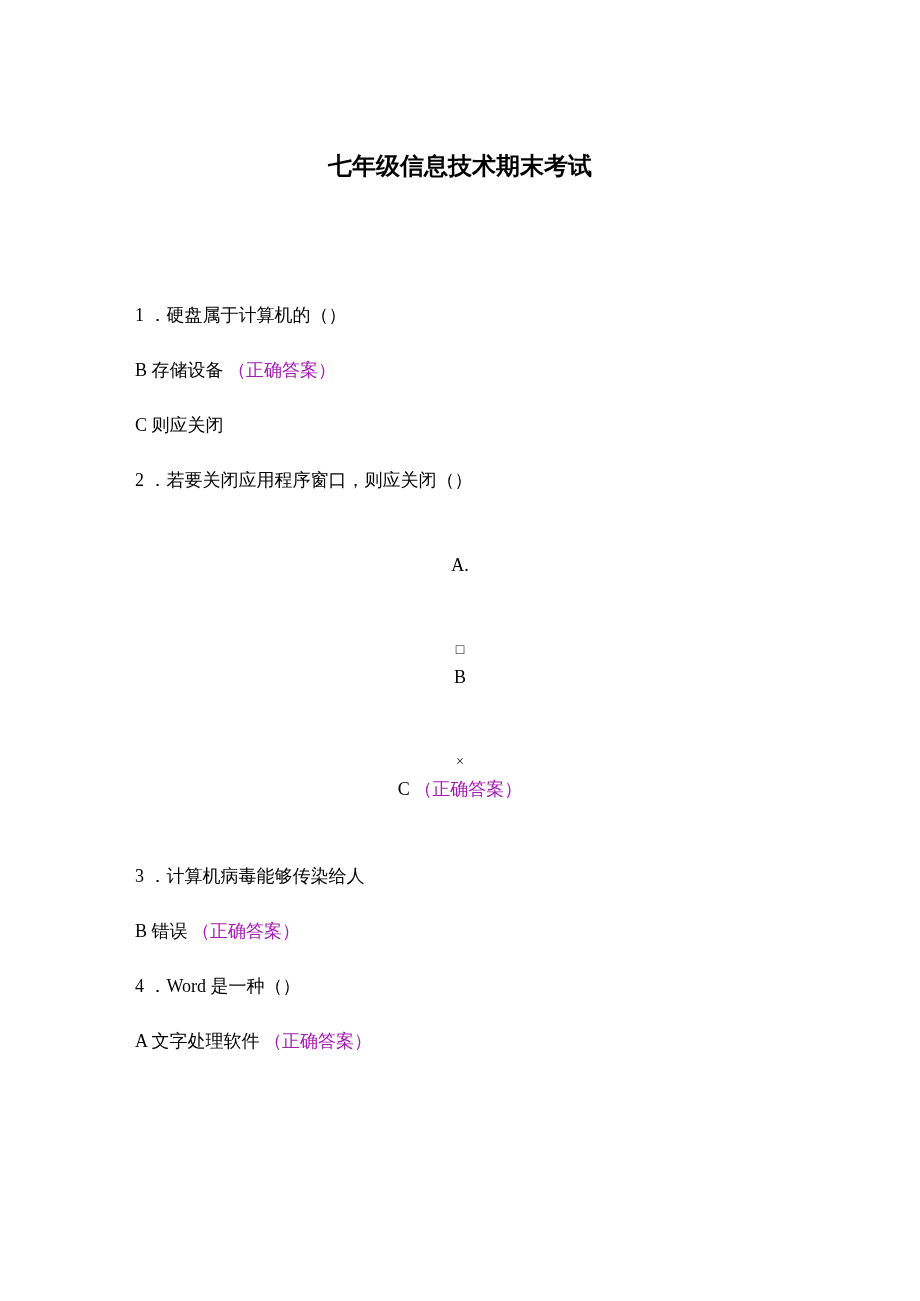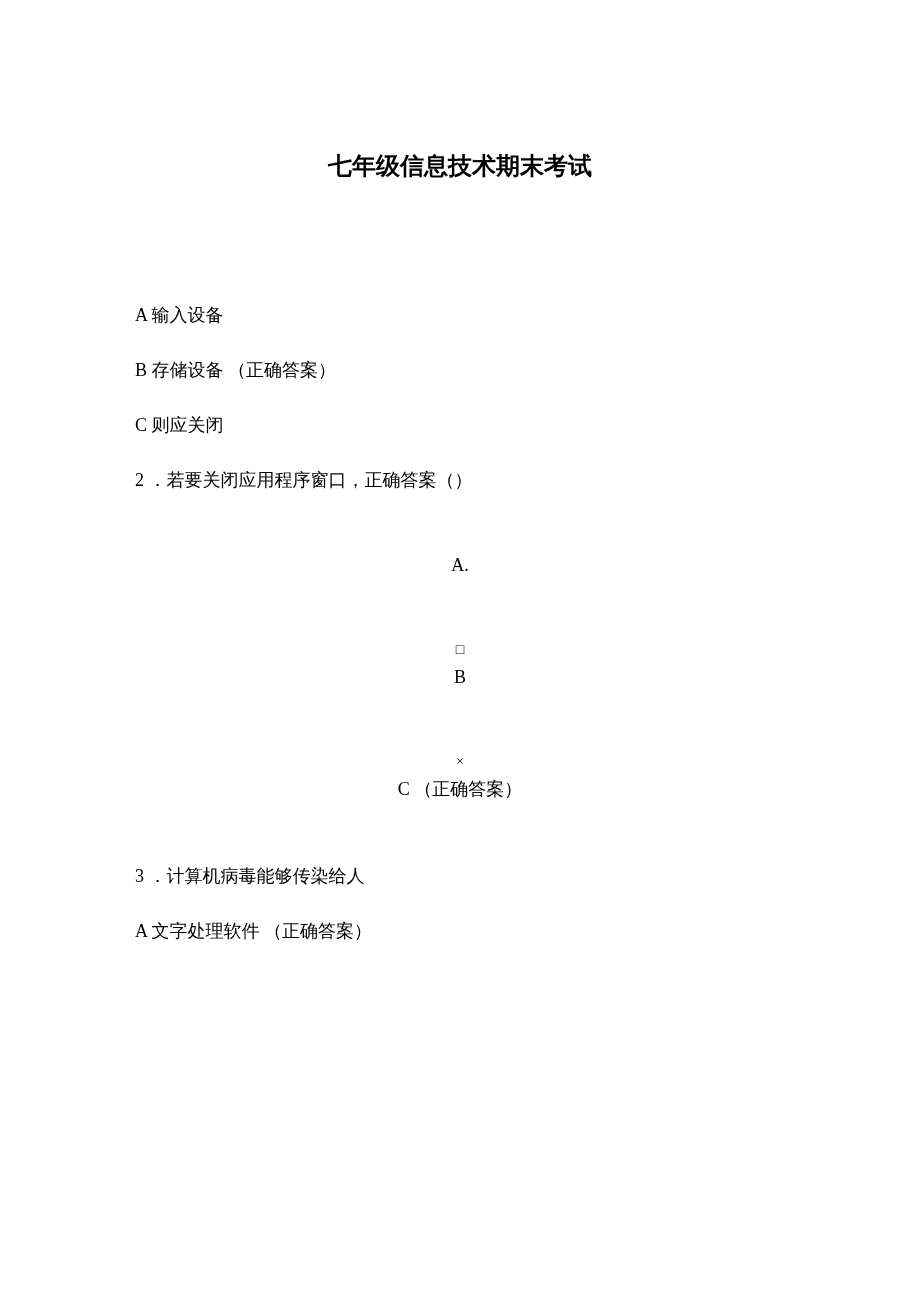--- a/index.html
+++ b/index.html
@@ -29,21 +29,21 @@
       font-size: 18px;
       line-height: 1.5;
       margin-bottom: 28px;
     }
     .option {
       font-size: 18px;
       line-height: 1.5;
       margin-bottom: 28px;
     }
     .correct {
-      color: #000000;
+      color: #a21caf;
     }
     .spacer-small {
       height: 30px;
     }
     .centered-block {
       text-align: center;
       font-size: 18px;
       line-height: 1.5;
     }
     .opt-a-label {
@@ -67,48 +67,59 @@
       margin-top: 26px;
     }
   </style>
 </head>
 <body>
 
 <div class="page">
 
   <h1 class="title">七年级信息技术期末考试</h1>
 
-  <div class="option">A 输入设备</div>
+  <div class="question">
+    <span>1</span>
+    <span>．硬盘属于计算机的（）</span>
+  </div>
   <div class="option">
     <span>B 存储设备</span>
     <span class="correct">（正确答案）</span>
   </div>
   <div class="option">C 则应关闭</div>
 
   <div class="question">
     <span>2</span>
-    <span>．若要关闭应用程序窗口，正确答案（）</span>
+    <span>．若要关闭应用程序窗口，则应关闭（）</span>
   </div>
 
   <div class="spacer-small"></div>
 
   <div class="centered-block opt-a-label">A.</div>
 
   <div class="centered-block opt-b-symbol">□</div>
   <div class="centered-block opt-b-label">B</div>
 
   <div class="centered-block opt-c-symbol">×</div>
   <div class="centered-block opt-c-row">
     <span>C</span>
     <span class="correct">（正确答案）</span>
   </div>
 
   <div class="question q3-block">
     <span>3</span>
     <span>．计算机病毒能够传染给人</span>
   </div>
+  <div class="option">
+    <span>B 错误</span>
+    <span class="correct">（正确答案）</span>
+  </div>
 
+  <div class="question">
+    <span>4</span>
+    <span>．Word 是一种（）</span>
+  </div>
   <div class="option">
     <span>A 文字处理软件</span>
     <span class="correct">（正确答案）</span>
   </div>
 
 </div>
 
 </body></html>

